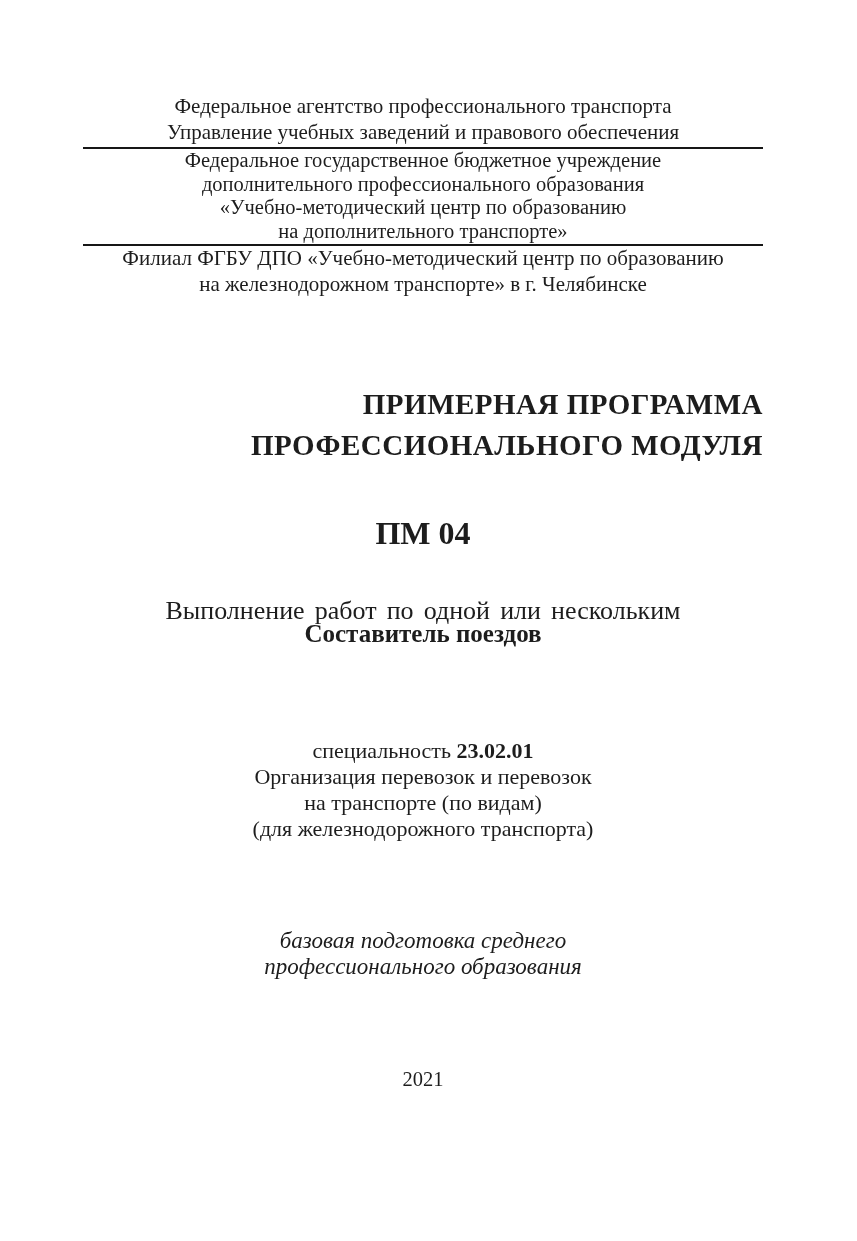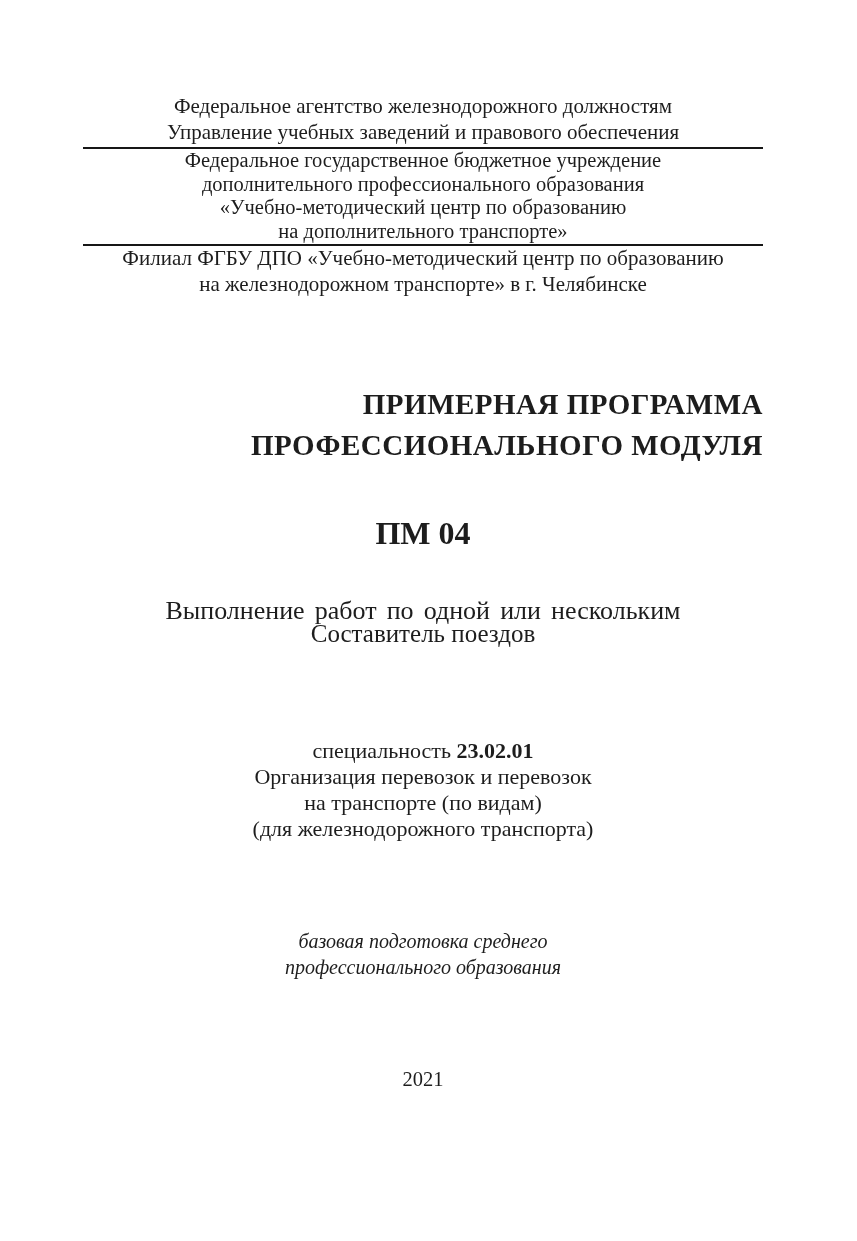--- a/index.html
+++ b/index.html
@@ -65,48 +65,48 @@
   .module-name {
     top: 550px;
     font-size: 26px;
     line-height: 33px;
     word-spacing: 0.14em;
     margin-top: 44px;
   }
   .module-profession {
     top: 619px;
     font-size: 25px;
-    font-weight: normal;
+    font-weight: bold;
     line-height: 30px;
   }
   .specialty {
     top: 738px;
     font-size: 22px;
     line-height: 26px;
   }
   .specialty .code { font-weight: bold; }
   .training {
     top: 928px;
-    font-size: 20px;
+    font-size: 23px;
     font-style: italic;
     line-height: 26px;
   }
   .year {
     top: 1066px;
     font-size: 20.5px;
     line-height: 26px;
   }
 </style>
 </head>
 <body>
 
 <div class="page">
 
   <div class="col header-agency">
-    <div class="line">Федеральное агентство железнодорожного должностям</div>
+    <div class="line">Федеральное агентство профессионального транспорта</div>
     <div class="line">Управление учебных заведений и правового обеспечения</div>
   </div>
 
   <div class="rule rule-1"></div>
 
   <div class="col header-institution">
     <div class="line">Федеральное государственное бюджетное учреждение</div>
     <div class="line">дополнительного профессионального образования</div>
     <div class="line">«Учебно-методический центр по образованию</div>
     <div class="line">на дополнительного транспорте»</div>

